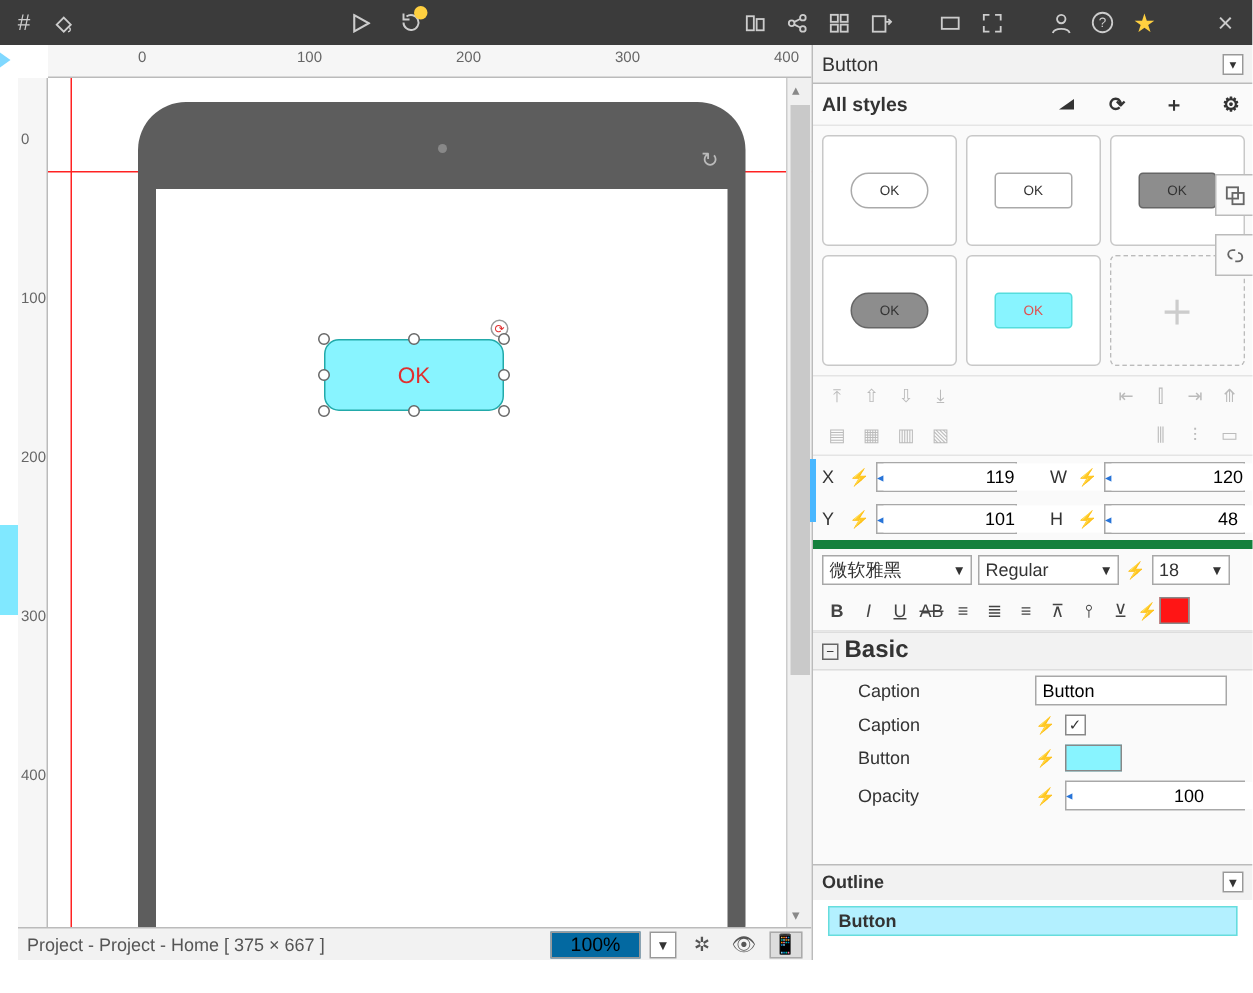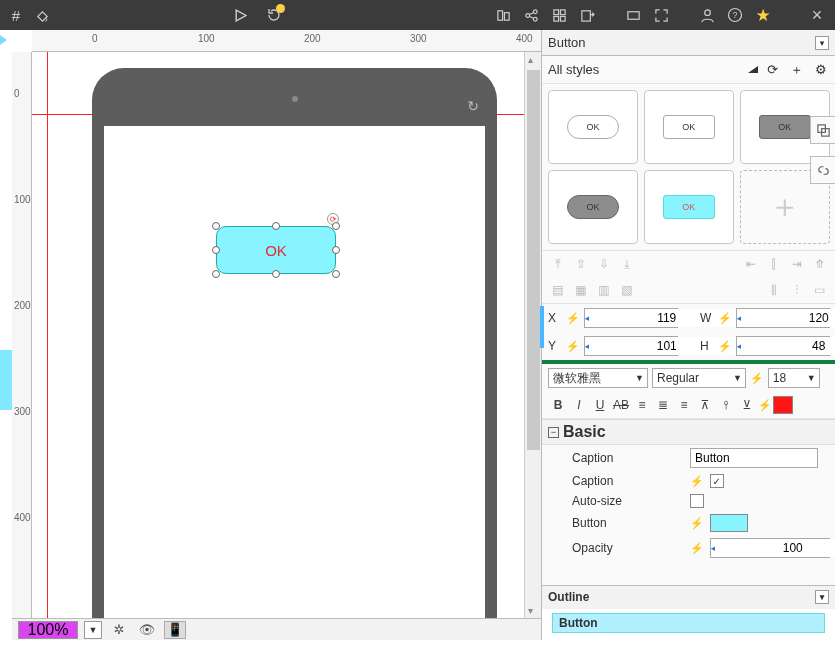--- a/index.html
+++ b/index.html
@@ -43,31 +43,31 @@
   .rot { position:absolute; width:12px; height:12px; border:1px solid #999; border-radius:50%; right:-4px; top:-14px; background:#fff; font-size:8px; display:flex; align-items:center; justify-content:center;}
   .vscroll { position:absolute; right:0; top:0; bottom:0; width:17px; background:#f0f0f0; border-left:1px solid #ccc; }
   .vscroll::before, .vscroll::after { content:"▴"; position:absolute; left:3px; font-size:10px; color:#888; }
   .vscroll::before { top:2px; }
   .vscroll::after { content:"▾"; bottom:2px; }
   .vthumb { position:absolute; left:2px; top:18px; width:13px; height:380px; background:#c9c9c9; }
 
   
   .status { height: 22px; border-top:1px solid #bbb; background:#f2f2f2; display:flex; align-items:center; font-size:12px; padding:0 6px; gap:6px; }
   .status .title { flex:1; color:#555; }
-  .zoom { width:60px; height:18px; border:1px solid #999; background:#d946ef; text-align:center; font-size:16px; }
+  .zoom { width:60px; height:18px; border:1px solid #999; background:#0369a1; text-align:center; font-size:13px; }
   .zoom-dd { width:18px; height:18px; border:1px solid #999; background:#fff; font-size:9px; display:flex; align-items:center; justify-content:center; }
   .sico { width:22px; height:18px; border:1px solid transparent; display:flex; align-items:center; justify-content:center; font-size:13px; color:#555; }
   .sico.active { background:#ddd; border-color:#aaa; }
 
   
   .right { width:294px; border-left:1px solid #bbb; display:flex; flex-direction:column; background:#fafafa; }
   .rp-head { height:26px; border-bottom:1px solid #bbb; display:flex; align-items:center; padding:0 6px; font-size:13px; background:#f2f2f2; }
   .rp-head .sp { flex:1; }
   .mini { width:14px; height:14px; border:1px solid #999; font-size:9px; display:flex; align-items:center; justify-content:center; cursor:pointer; background:#fff;}
-  .rp-row { display:flex; align-items:center; gap:6px; padding:0 6px; }
+  .rp-row { display:flex; align-items:center; gap:20px; padding:0 6px;font-weight:bold; }
   .styles-head { height:28px; border-bottom:1px solid #e5e5e5; }
   .styles-head .lbl { flex:1; font-size:13px; }
   .styles-head .ic { width:18px; height:18px; display:flex; align-items:center; justify-content:center; font-size:13px; cursor:pointer; color:#333; }
   .tri { width:0; height:0; border-right:10px solid #333; border-top:7px solid transparent; border-bottom:0 solid transparent;}
 
   .swatches { padding:6px; display:grid; grid-template-columns:1fr 1fr 1fr; gap:6px; }
   .swatch { height:74px; border:1px solid #c8c8c8; border-radius:4px; display:flex; align-items:center; justify-content:center; background:#fff; cursor:pointer;}
   .swatch.add { border:1px dashed #bbb; color:#ccc; font-size:32px; background:#fafafa;}
   .swb { width:52px; height:24px; border:1px solid #aaa; border-radius:14px; display:flex; align-items:center; justify-content:center; font-size:9px; }
   .swb.rect { border-radius:3px; }
@@ -244,20 +244,21 @@
               <div class="handle" style="right:-5px;bottom:-5px"></div>
             </div>
           </div>
         </div>
         <div class="vscroll">
             <div class="vthumb"></div>
           </div>
       </div>
     </div>
     <div class="status">
+      <div class="title">Project - Project - Home [ 375 × 667 ]</div>
       <input class="zoom" value="100%" style="">
       <div class="zoom-dd">▼</div>
       <div class="sico">✲</div>
       <div class="sico">👁</div>
       <div class="sico active">📱</div>
     </div>
   </div>
 
   <div class="right" style="position:relative">
     <div class="rp-head">
@@ -346,21 +347,21 @@
             <div style="flex:1"></div>
             <span class="clbl">H</span>
               <span class="bolt">⚡</span>
             <div class="spin">
                 <div class="ar">◂</div>
                 <input class="val" value="48" style="">
               </div>
           </div>
         </div>
 
-        <div class="sel-row" style="border-top:4px solid #15803d">
+        <div class="sel-row" style="border-top:6px solid #15803d">
           <div class="dd" style="width:100px">
               <span>微软雅黑</span>
               <span class="car">▼</span>
             </div>
           <div class="dd" style="width:94px">
               <span>Regular</span>
               <span class="car">▼</span>
             </div>
           <span class="bolt">⚡</span>
           <div class="dd" style="width:52px">
@@ -392,24 +393,20 @@
           <div class="prop">
             <span class="plbl">Caption</span>
             <input class="pinput" value="Button" style="">
           </div>
           <div class="prop">
             <span class="plbl">Caption</span>
             <span class="bolt">⚡</span>
             <div class="chk">✓</div>
           </div>
           <div class="prop">
-            <span class="plbl">Auto-size</span>
-            <div class="chk"></div>
-          </div>
-          <div class="prop">
             <span class="plbl">Button</span>
             <span class="bolt">⚡</span>
             <div class="sw-color"></div>
           </div>
           <div class="prop">
             <span class="plbl">Opacity</span>
             <span class="bolt">⚡</span>
             <div class="spin" style="width:120px">
                 <div class="ar">◂</div>
                 <input class="val" value="100" style="">

